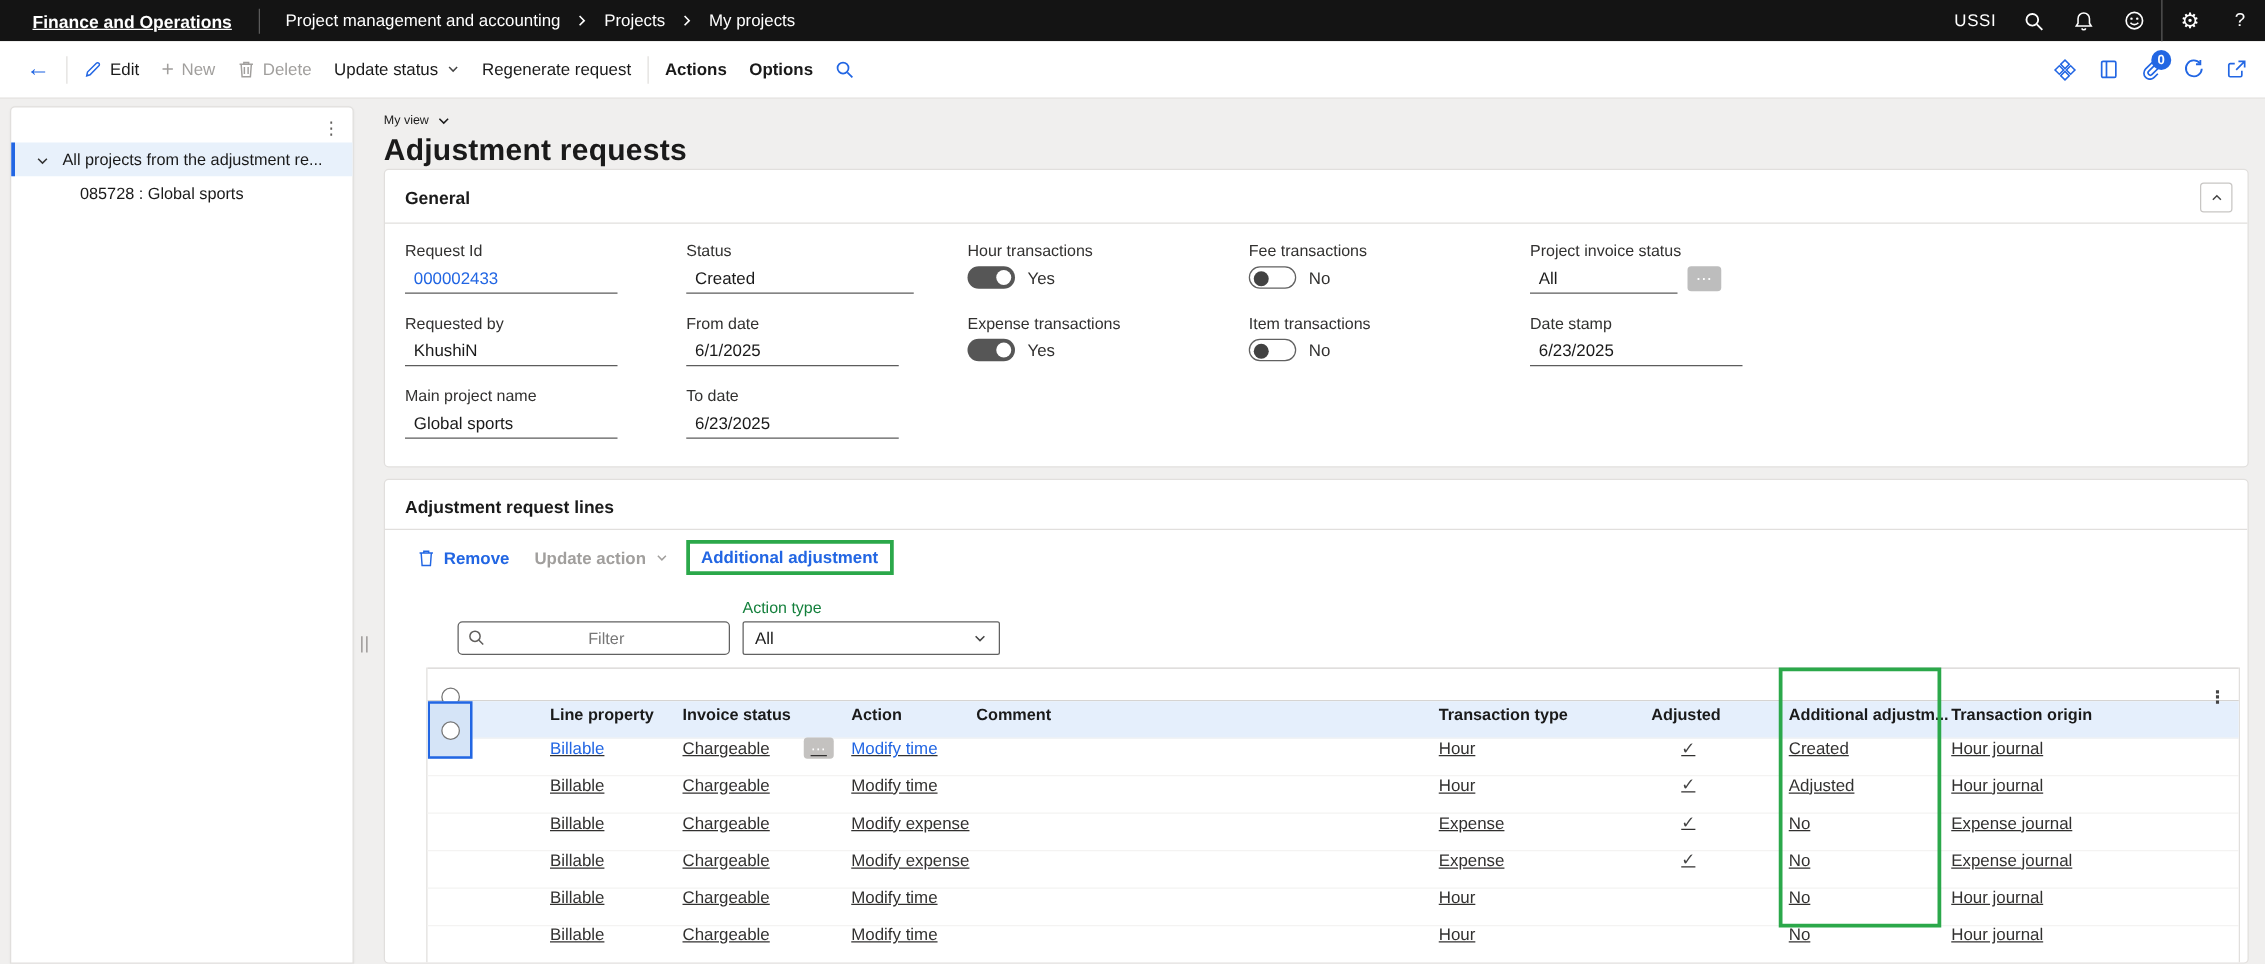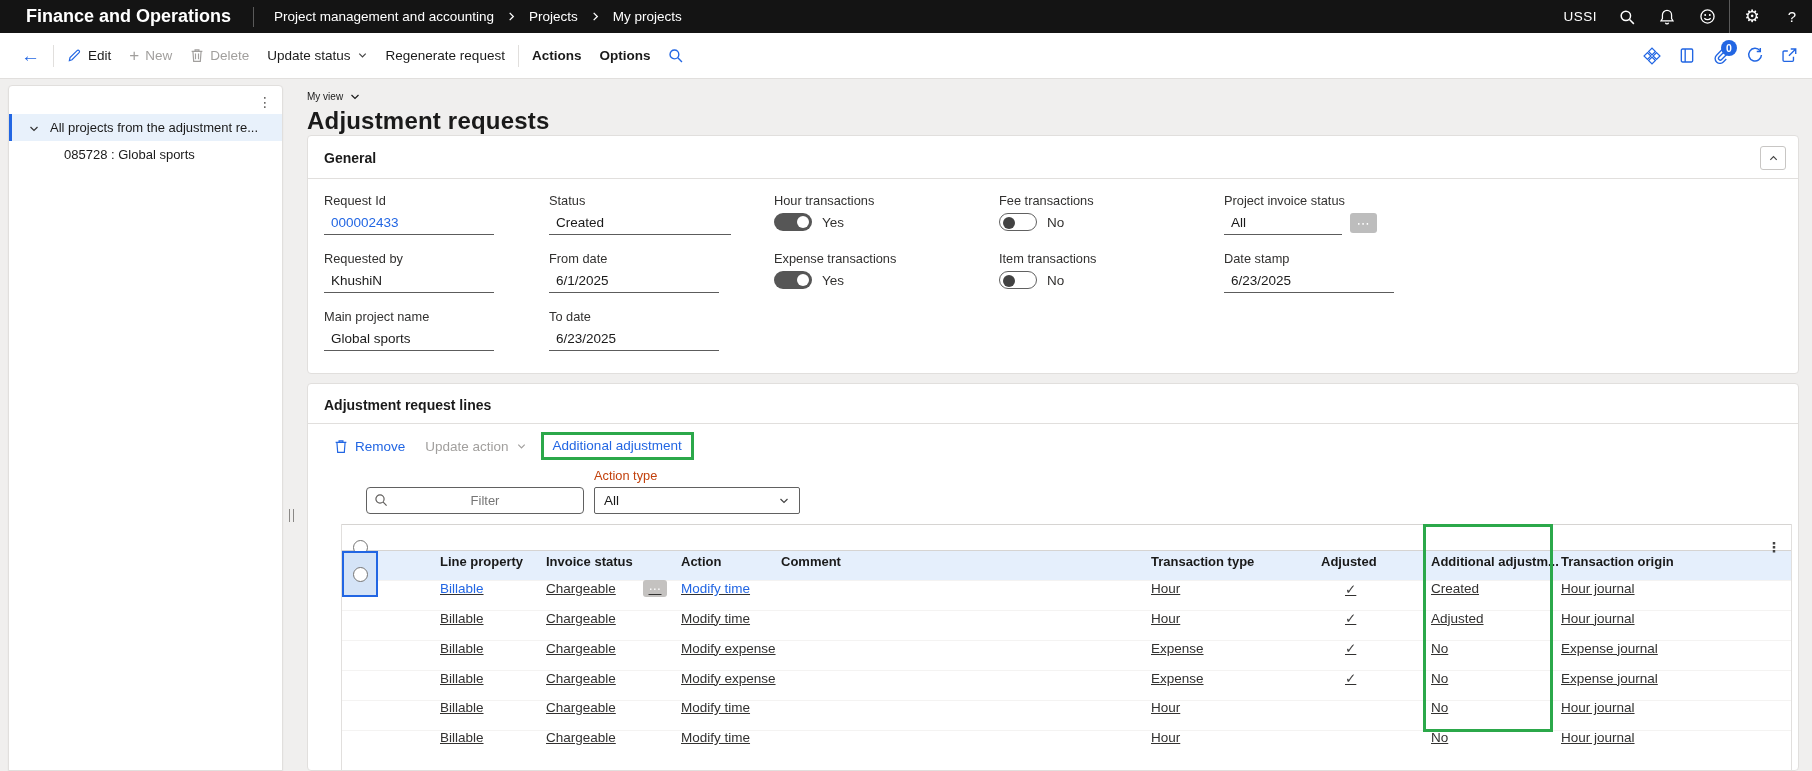--- a/index.html
+++ b/index.html
@@ -2,21 +2,21 @@
 <html><head>
 <meta charset="utf-8">
 <style>
   * { margin:0; padding:0; box-sizing:border-box; }
   html,body { width:1812px; height:771px; overflow:hidden; }
   body { font-family:"Liberation Sans","DejaVu Sans",sans-serif; background:#f0efee; color:#1a1a1a; }
   svg { display:block; }
 
   
   .topbar { height:33px; background:#141414; color:#fff; display:flex; align-items:center; font-size:13.5px; }
-  .app-title { font-weight:700; padding:0 22px 0 26px; font-size:18px; }
+  .app-title { font-weight:700; padding:0 22px 0 26px; font-size:14px;text-decoration:underline; }
   .tb-div { width:1px; height:20px; background:#5a5a5a; }
   .crumbs { display:flex; align-items:center; gap:12px; padding-left:20px; }
   .crumb { cursor:pointer; }
   .crumb-sep svg { stroke:#fff; }
   .tb-right { margin-left:auto; display:flex; align-items:center; gap:0; }
   .tb-right .tbi { width:40px; height:33px; display:flex; align-items:center; justify-content:center; color:#fff; cursor:pointer; }
   .company { padding:0 10px; letter-spacing:.5px; }
   .tb-div2 { width:1px; height:33px; background:#5a5a5a; margin:0 2px; }
   .gear-glyph { font-size:17px; }
   .help-glyph { font-size:15px; }
@@ -71,34 +71,34 @@
   .toggle { width:38px; height:18px; border-radius:10px; position:relative; cursor:pointer; }
   .toggle.on { background:#565656; }
   .toggle.on::after { content:""; position:absolute; right:3px; top:3px; width:12px; height:12px; border-radius:50%; background:#fff; }
   .toggle.off { background:#fff; border:1px solid #616161; }
   .toggle.off::after { content:""; position:absolute; left:3px; top:2.5px; width:12px; height:12px; border-radius:50%; background:#424242; }
   .toggle-txt { font-size:13.5px; color:#323130; }
 
   
   .card.lines { margin-top:9px; flex:1; overflow:hidden; display:flex; flex-direction:column; }
   .lines-title { font-size:14px; font-weight:700; padding:13px 16px 10px 16px; border-bottom:1px solid #e1dfdd; }
-  .line-actions { display:flex; align-items:center; padding:8px 0 6px 16px; font-size:13.5px; }
+  .line-actions { display:flex; align-items:center; padding:8px 0 6px 16px; font-size:13.5px;font-weight:bold; }
   .la { display:flex; align-items:center; gap:7px; padding:5px 10px; cursor:pointer; }
   .la.blue { color:#2266E3; }
   .la.disabled { color:#a19f9d; cursor:default; }
   .green-box-btn { border:3px solid #2BA84A; padding:3px 9px 4px 9px; margin-left:4px; }
   .green-box-btn .la { padding:0; }
 
   .filter-row { display:flex; align-items:flex-end; gap:10px; padding:2px 0 10px 58px; }
   .filter-wrap { position:relative; }
   .filter-input { width:218px; height:27px; border:1px solid #616161; border-radius:4px; padding:0 8px 0 28px; font-size:13px; font-family:inherit; color:#1a1a1a; outline:none;text-align:center; }
   .filter-input::placeholder { color:#767676; }
   .filter-ico { position:absolute; left:8px; top:6px; color:#605e5c; }
   .atype { display:flex; flex-direction:column; gap:4px; }
-  .atype-label { font-size:12.8px; color:#c2410c; }
+  .atype-label { font-size:12.8px; color:#15803d;margin-top:10px; }
   .atype-select { width:206px; height:27px; border:1px solid #616161; border-radius:2px; display:flex; align-items:center; justify-content:space-between; padding:0 9px; font-size:13.5px; cursor:pointer; background:#fff; }
   .atype-select .tchev { color:#444; }
 
   .grid { margin:0 6px 0 33px; border-left:1px solid #e1dfdd; border-right:1px solid #e1dfdd; position:relative; flex:1; }
   .grow { display:grid; grid-template-columns:36px 160px 135px 100px 370px 170px 110px 130px 190px 1fr; align-items:center; }
   .ghead { height:27px; border-top:1px solid #d6d4d2; border-bottom:1px solid #d6d4d2; font-weight:700; font-size:13px; }
   .gr { height:30px; font-size:13.5px; color:#323130; border-bottom:1px solid #f4f3f2;text-decoration:underline; }
   .gr.selected { background:#e5effc; }
   .cell { padding-left:8px; white-space:nowrap; overflow:visible;margin-top:29px; }
   .c-lp { padding-left:62px; }

